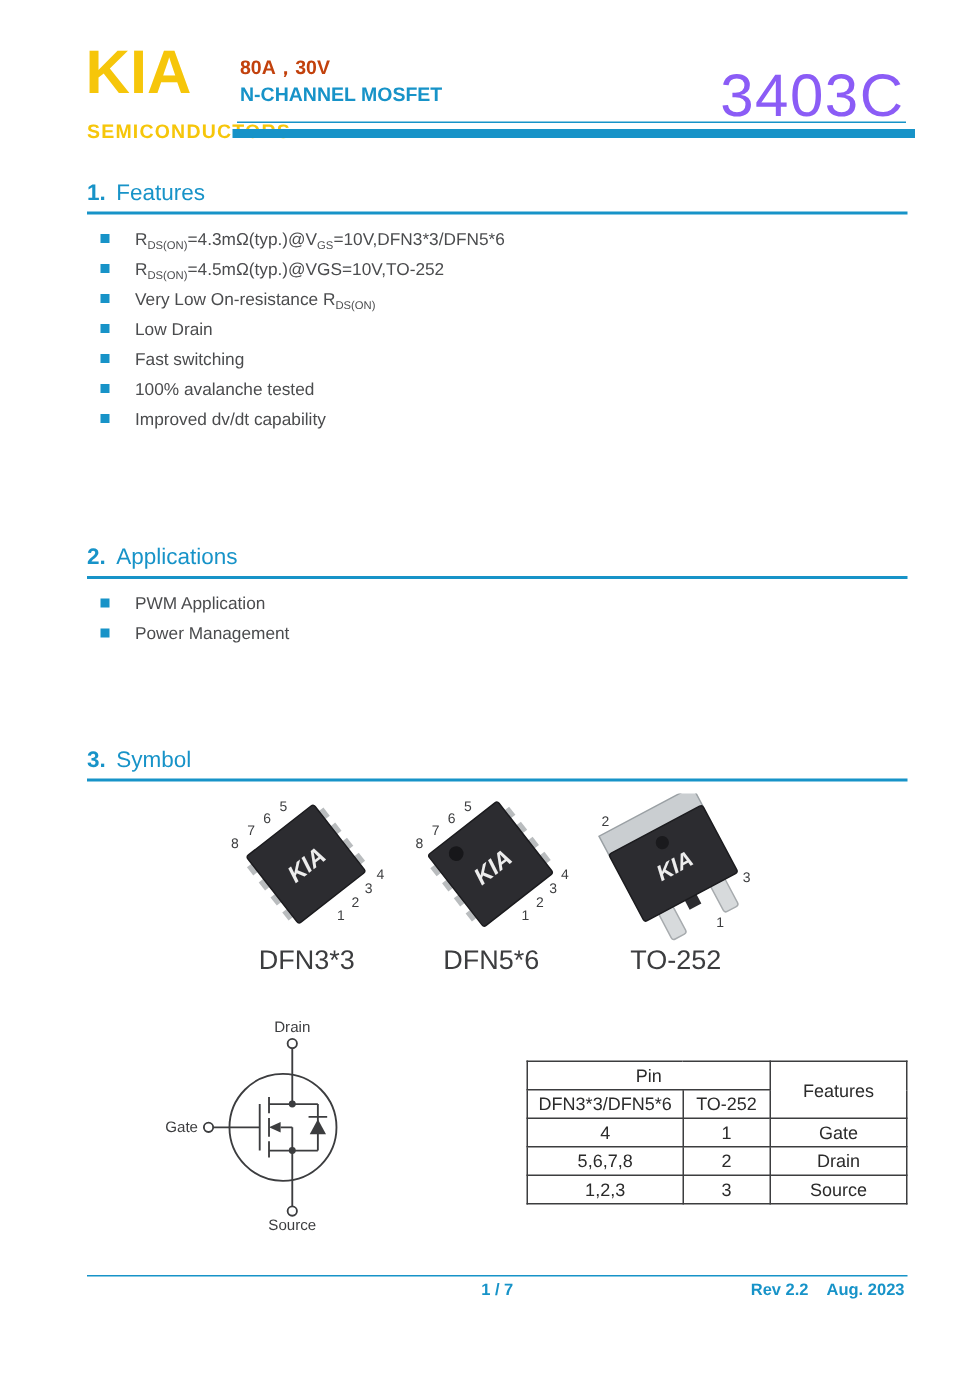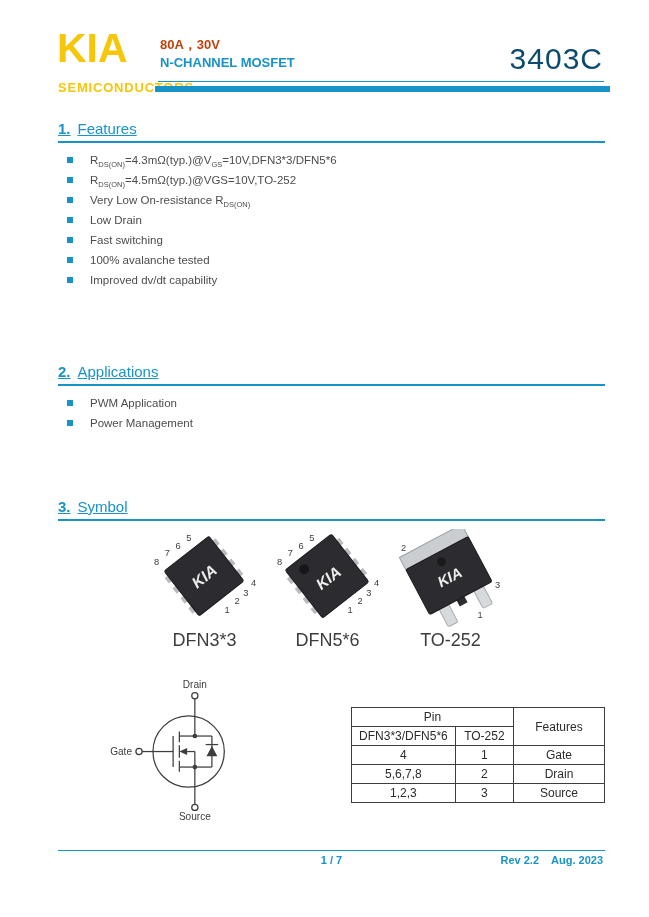--- a/index.html
+++ b/index.html
@@ -9,26 +9,26 @@
     background:#ffffff;
     font-family:"Liberation Sans", sans-serif;
     overflow:hidden;
     color:#4b4c4e;
   }
   
   .logo{position:absolute;left:57px;top:28px;color:#f6c60a;font-size:41px;font-weight:bold;letter-spacing:0;line-height:1;}
   .logo-sub{position:absolute;left:58px;top:80px;color:#f6c60a;font-size:13px;font-weight:bold;letter-spacing:0.8px;}
   .subtitle1{position:absolute;left:160px;top:36px;color:#c2410c;font-size:13px;font-weight:bold;}
   .subtitle2{position:absolute;left:160px;top:55px;color:#1793c8;font-size:13px;font-weight:bold;}
-  .part-number{position:absolute;right:46px;top:42px;color:#0c4a6e;font-size:30px;font-weight:400;letter-spacing:1px;}
+  .part-number{position:absolute;right:46px;top:42px;color:#8b5cf6;font-size:40px;font-weight:400;letter-spacing:1px;}
   .head-thin-line{position:absolute;left:158px;right:45px;top:81px;height:1px;background:#1793c8;}
   .head-thick-bar{position:absolute;left:155px;right:39px;top:86px;height:6px;background:#1793c8;}
   
   .main{position:absolute;left:58px;right:44px;top:120px;}
-  .sec-h{font-size:15px;color:#1793c8;border-bottom:2px solid #1793c8;padding-bottom:4px;text-decoration:underline;}
+  .sec-h{font-size:15px;color:#1793c8;border-bottom:2px solid #1793c8;padding-bottom:4px;}
   .sec-num{font-weight:bold;margin-right:7px;}
   .sec-title{font-weight:500;}
   ul.blist{list-style:none;margin:11px 0 0 0;padding:0;}
   ul.blist li{display:flex;align-items:baseline;height:20px;font-size:11.5px;color:#4b4c4e;}
   ul.blist .bullet{flex:0 0 auto;width:6px;height:6px;background:#1793c8;margin:0 17px 0 9px;position:relative;top:-1px;}
   ul.blist .li-text{white-space:nowrap;}
   ul.blist sub{font-size:7.5px;}
   .sec-apps{margin-top:69px;}
   .sec-symbol{margin-top:61px;}
   

